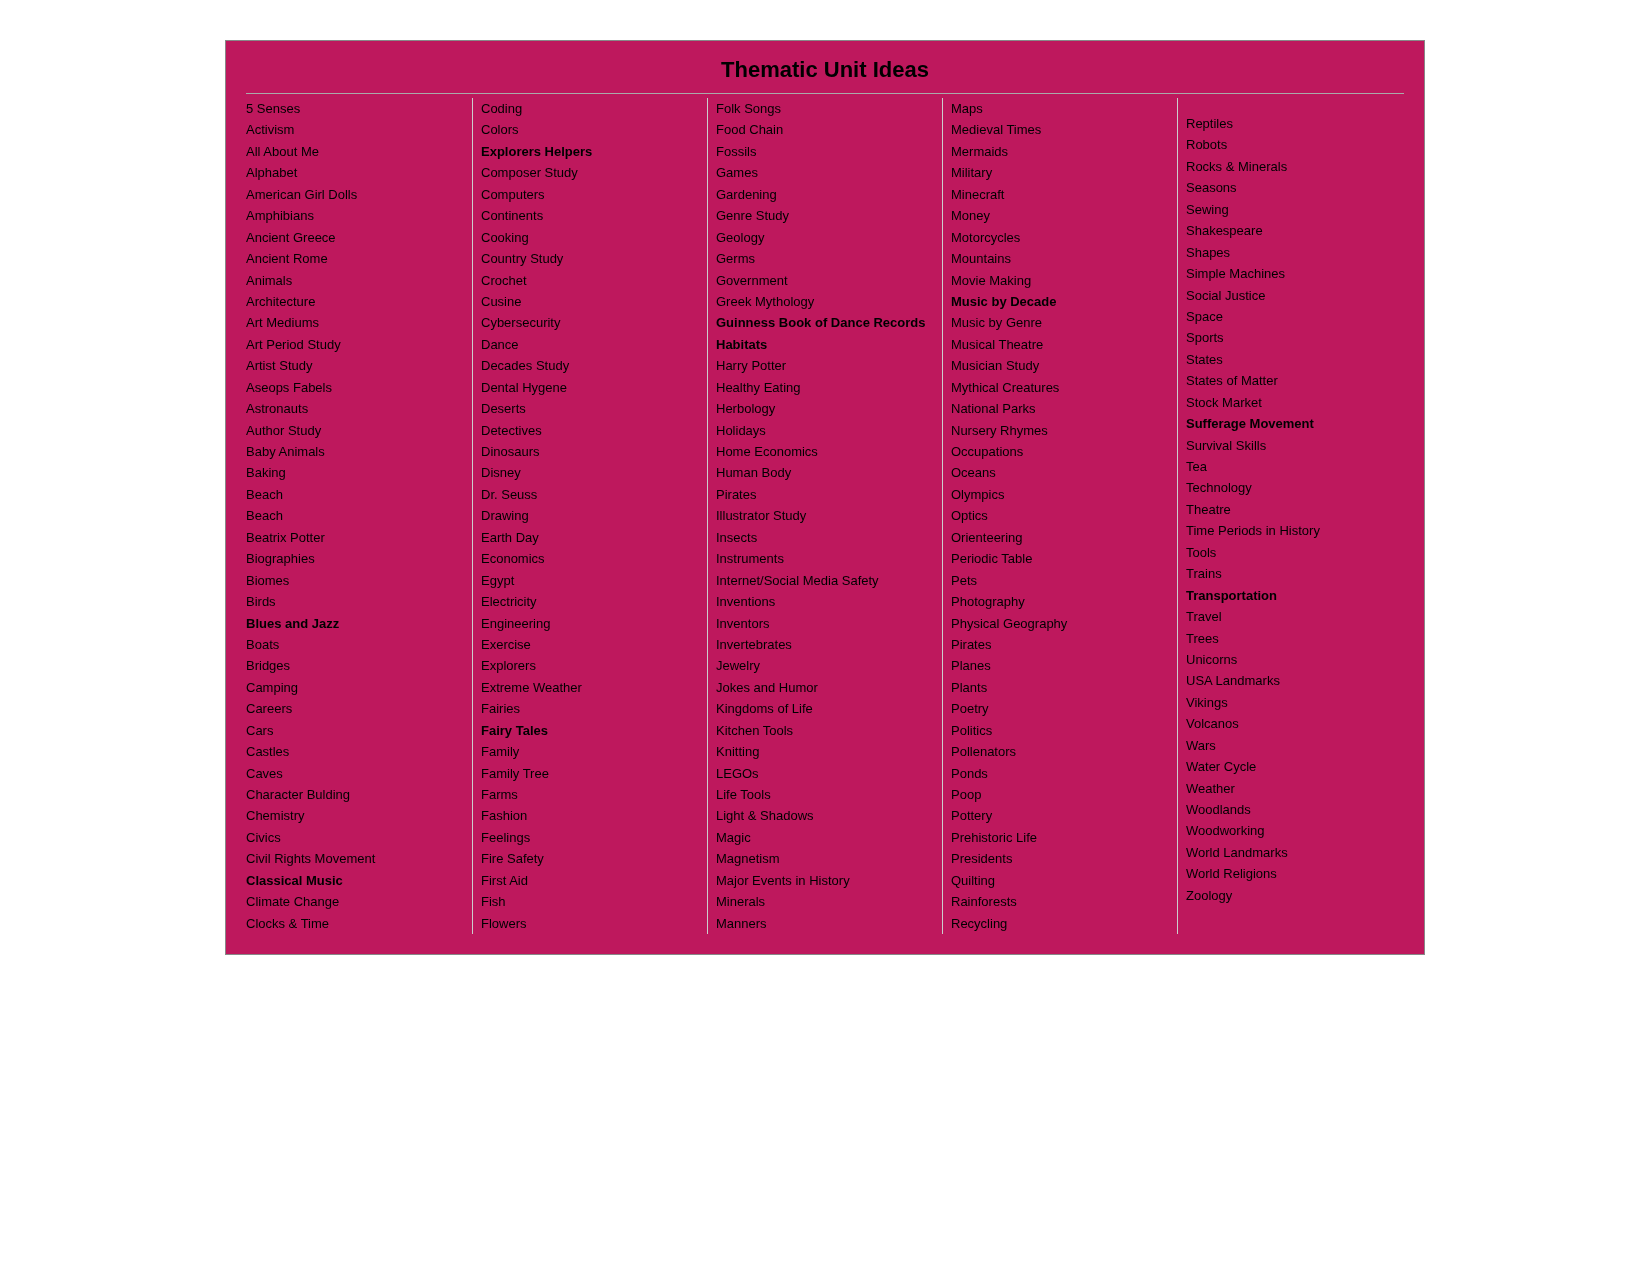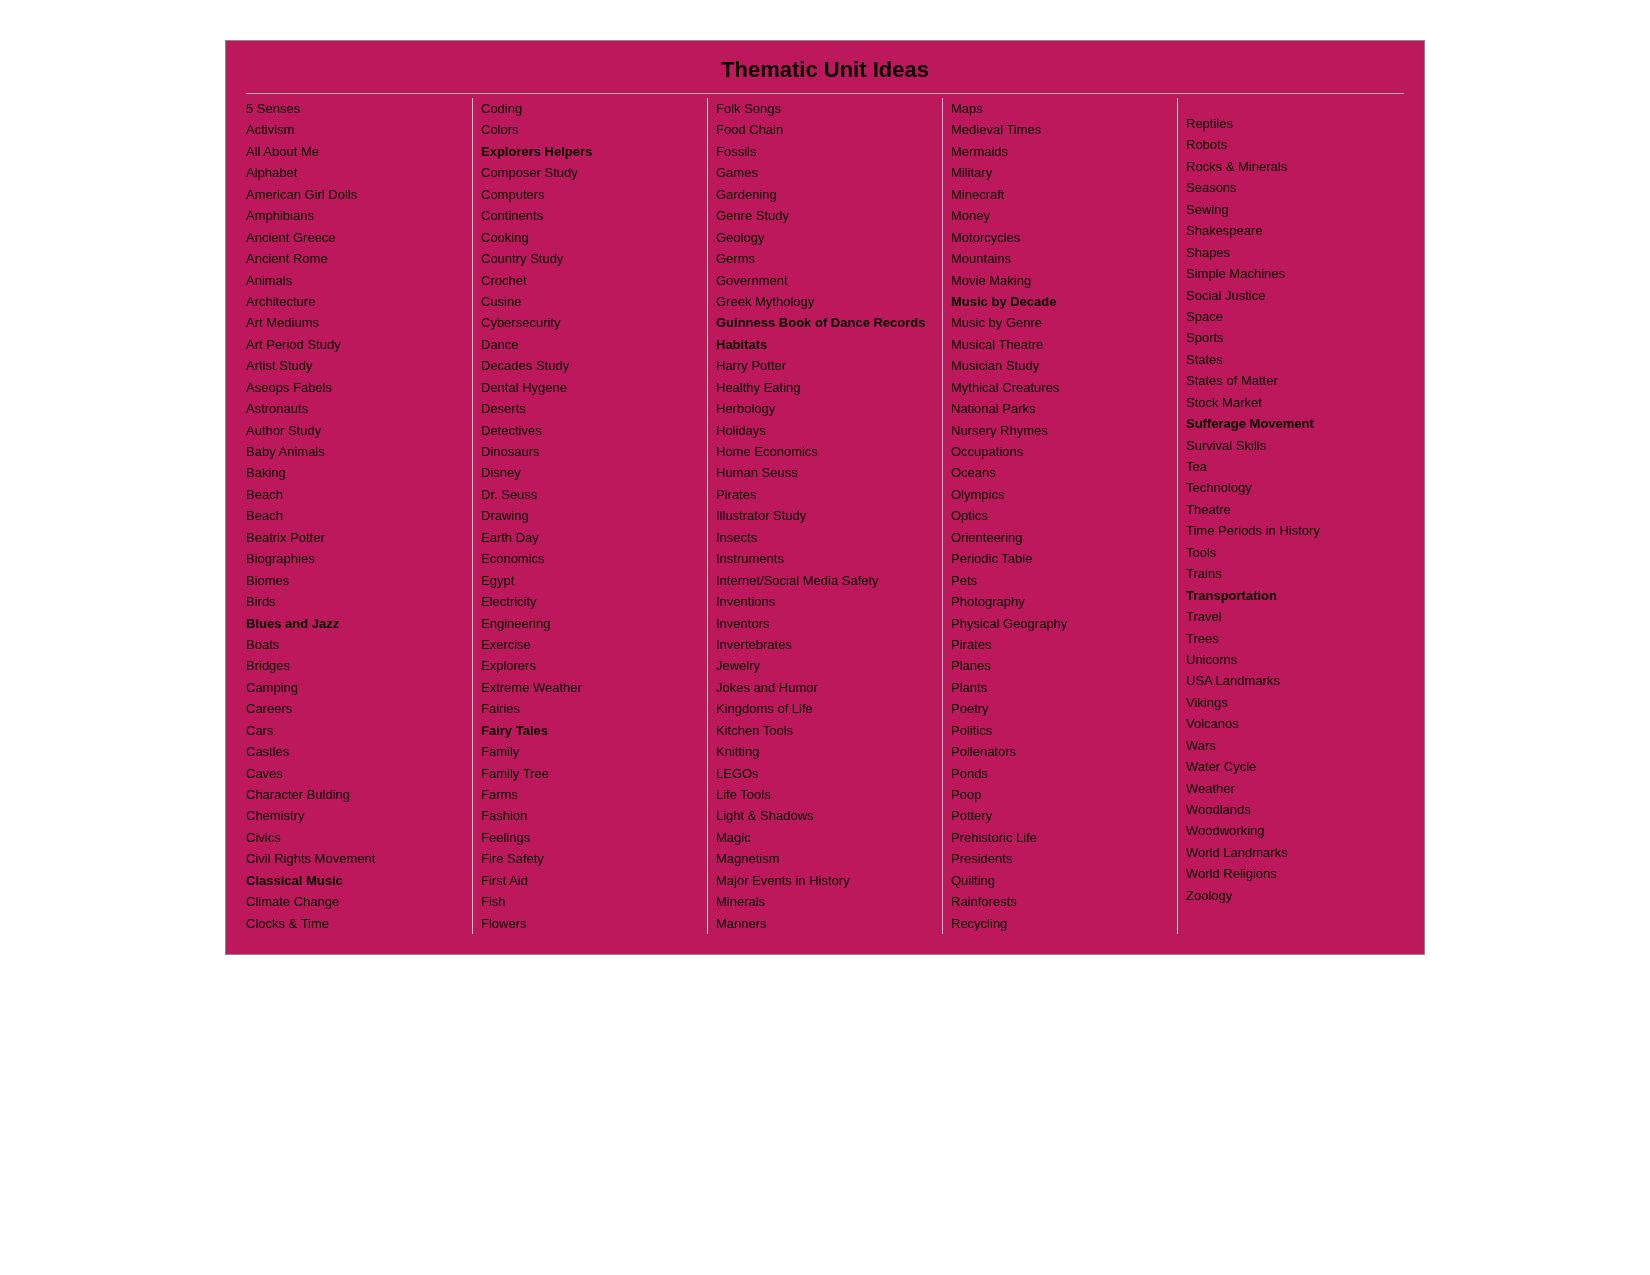--- a/index.html
+++ b/index.html
@@ -144,21 +144,21 @@
         <div class="list-item">Germs</div>
         <div class="list-item">Government</div>
         <div class="list-item">Greek Mythology</div>
         <div class="list-item bold">Guinness Book of Dance Records</div>
         <div class="list-item bold">Habitats</div>
         <div class="list-item">Harry Potter</div>
         <div class="list-item">Healthy Eating</div>
         <div class="list-item">Herbology</div>
         <div class="list-item">Holidays</div>
         <div class="list-item">Home Economics</div>
-        <div class="list-item">Human Seuss</div>
+        <div class="list-item">Human Body</div>
         <div class="list-item">Pirates</div>
         <div class="list-item">Illustrator Study</div>
         <div class="list-item">Insects</div>
         <div class="list-item">Instruments</div>
         <div class="list-item">Internet/Social Media Safety</div>
         <div class="list-item">Inventions</div>
         <div class="list-item">Inventors</div>
         <div class="list-item">Invertebrates</div>
         <div class="list-item">Jewelry</div>
         <div class="list-item">Jokes and Humor</div>

